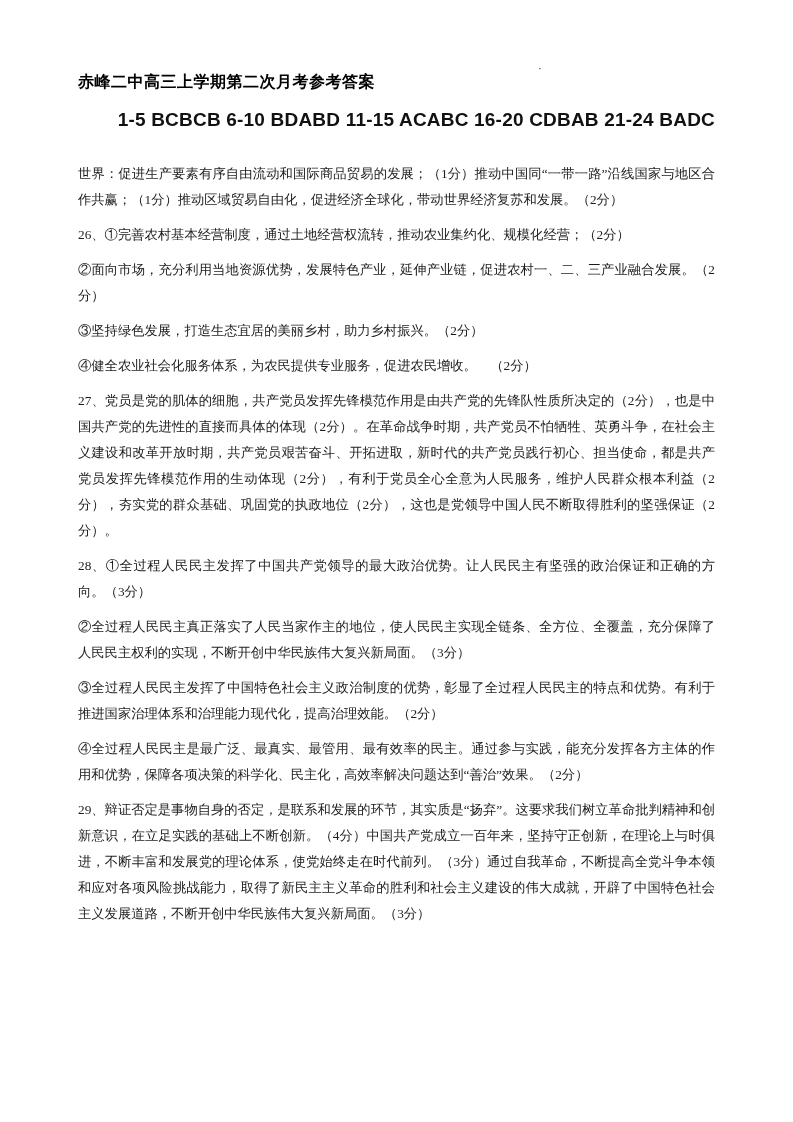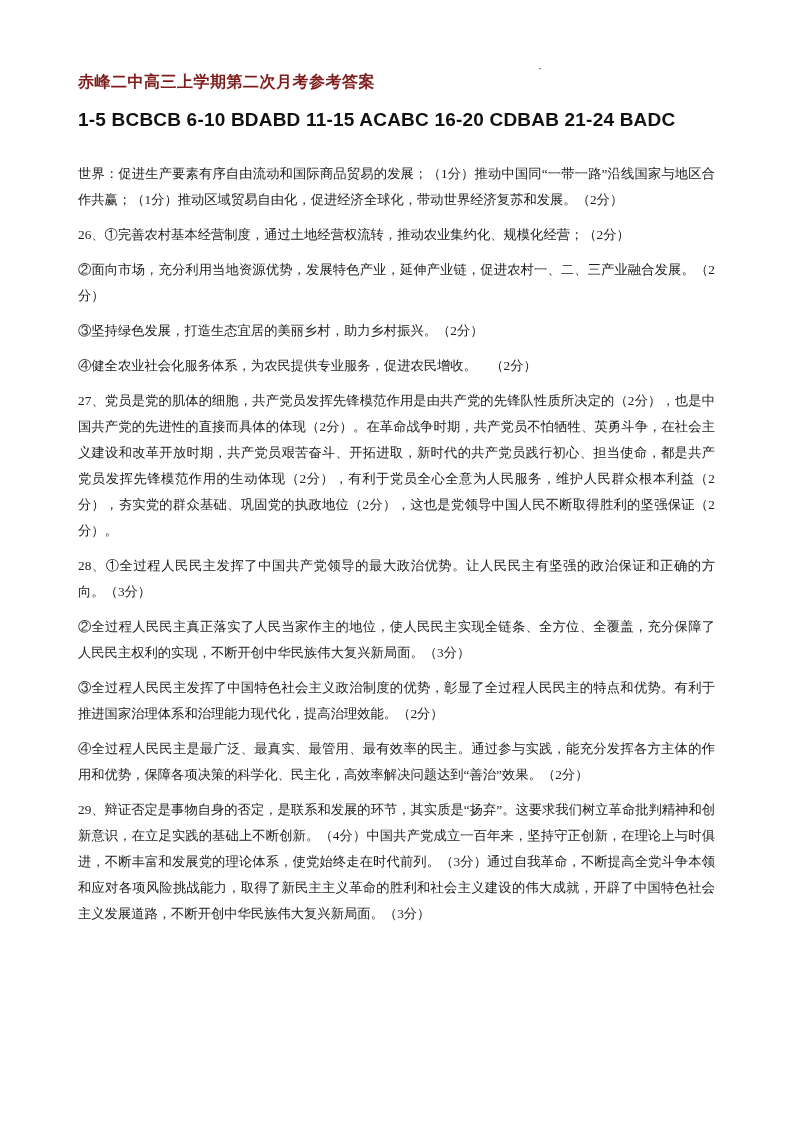--- a/index.html
+++ b/index.html
@@ -25,30 +25,31 @@
     left: 538px;
     font-size: 11px;
     color: #333;
     font-family: "Liberation Sans", sans-serif;
   }
   .doc-title {
     margin: 0 0 16px 0;
     font-size: 16px;
     font-weight: bold;
     letter-spacing: 0.5px;
-    color: #7f1d1d;
+    color: #000000;
     font-family: Liberation Serif, serif;
   }
   .answer-line {
     margin: 0 0 30px 0;
     font-size: 19px;
     font-weight: bold;
     color: #111;
     font-family: "Liberation Sans", "DejaVu Sans", sans-serif;
     letter-spacing: 0.2px;
+    text-align: right;
   }
   .doc-body p.para {
     margin: 0 0 9px 0;
     font-size: 13.3px;
     line-height: 26px;
     text-align: justify;
     text-justify: inter-ideograph;
     color: #1c1c1c;
     word-break: break-all;
   }

